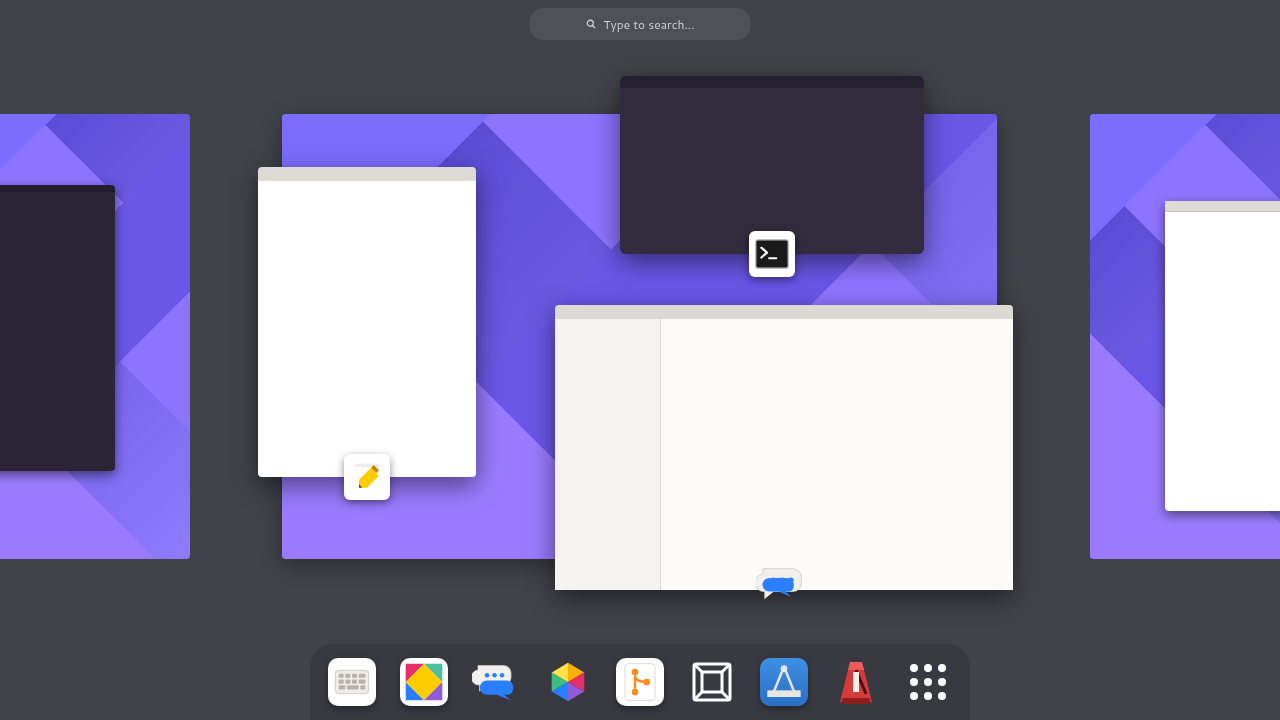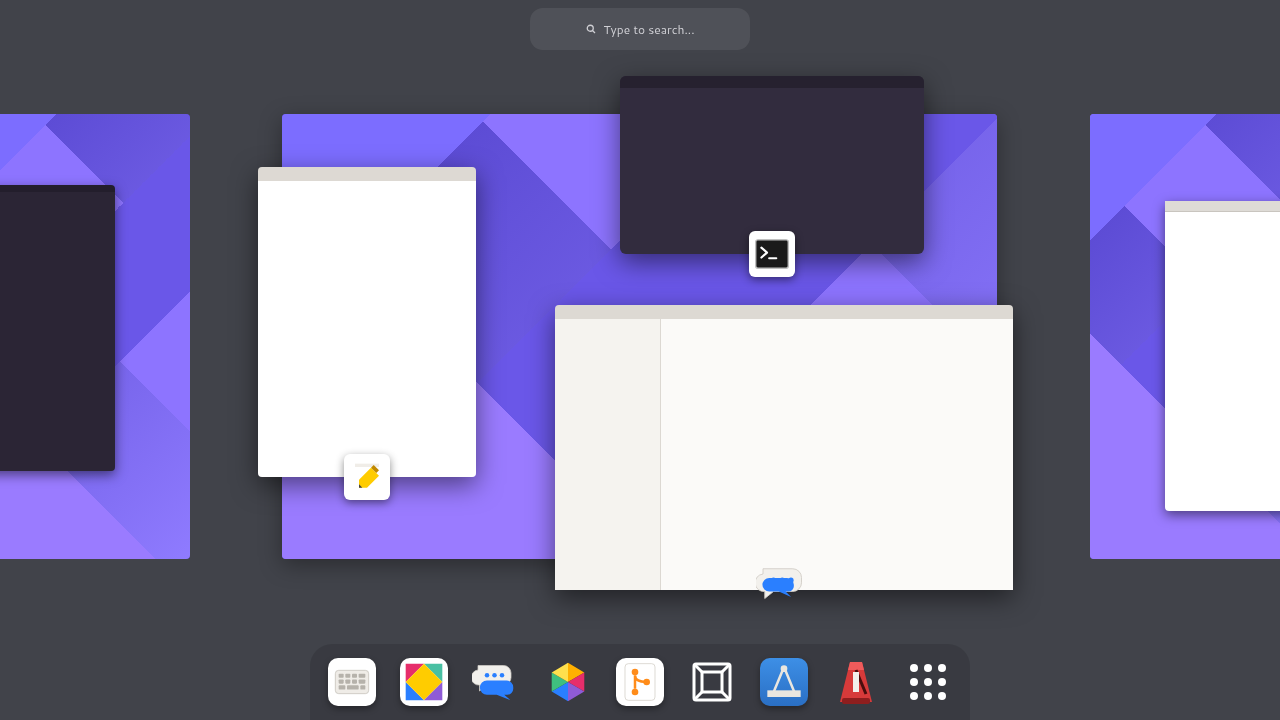--- a/index.html
+++ b/index.html
@@ -5,21 +5,21 @@
   html,body{
     margin:0;padding:0;width:1280px;height:720px;
     background:#41434a;
     font-family:-apple-system,BlinkMacSystemFont,"Cantarell","Segoe UI",sans-serif;
     overflow:hidden;
     position:relative;
   }
   
   .search-pill{
     position:absolute;top:8px;left:50%;transform:translateX(-50%);
-    width:220px;height:42px;border-radius:13px;
+    width:220px;height:32px;border-radius:13px;
     background:rgba(255,255,255,.08);
     display:flex;align-items:center;justify-content:center;
     color:#cfcfd4;font-size:12px;
   }
   .search-pill svg{width:12px;height:12px;margin-right:6px;flex:none}
   
   .workspace{
     position:absolute;border-radius:4px;overflow:hidden;
     box-shadow:0 6px 22px rgba(0,0,0,.35);
     background:#4a3fa8;

